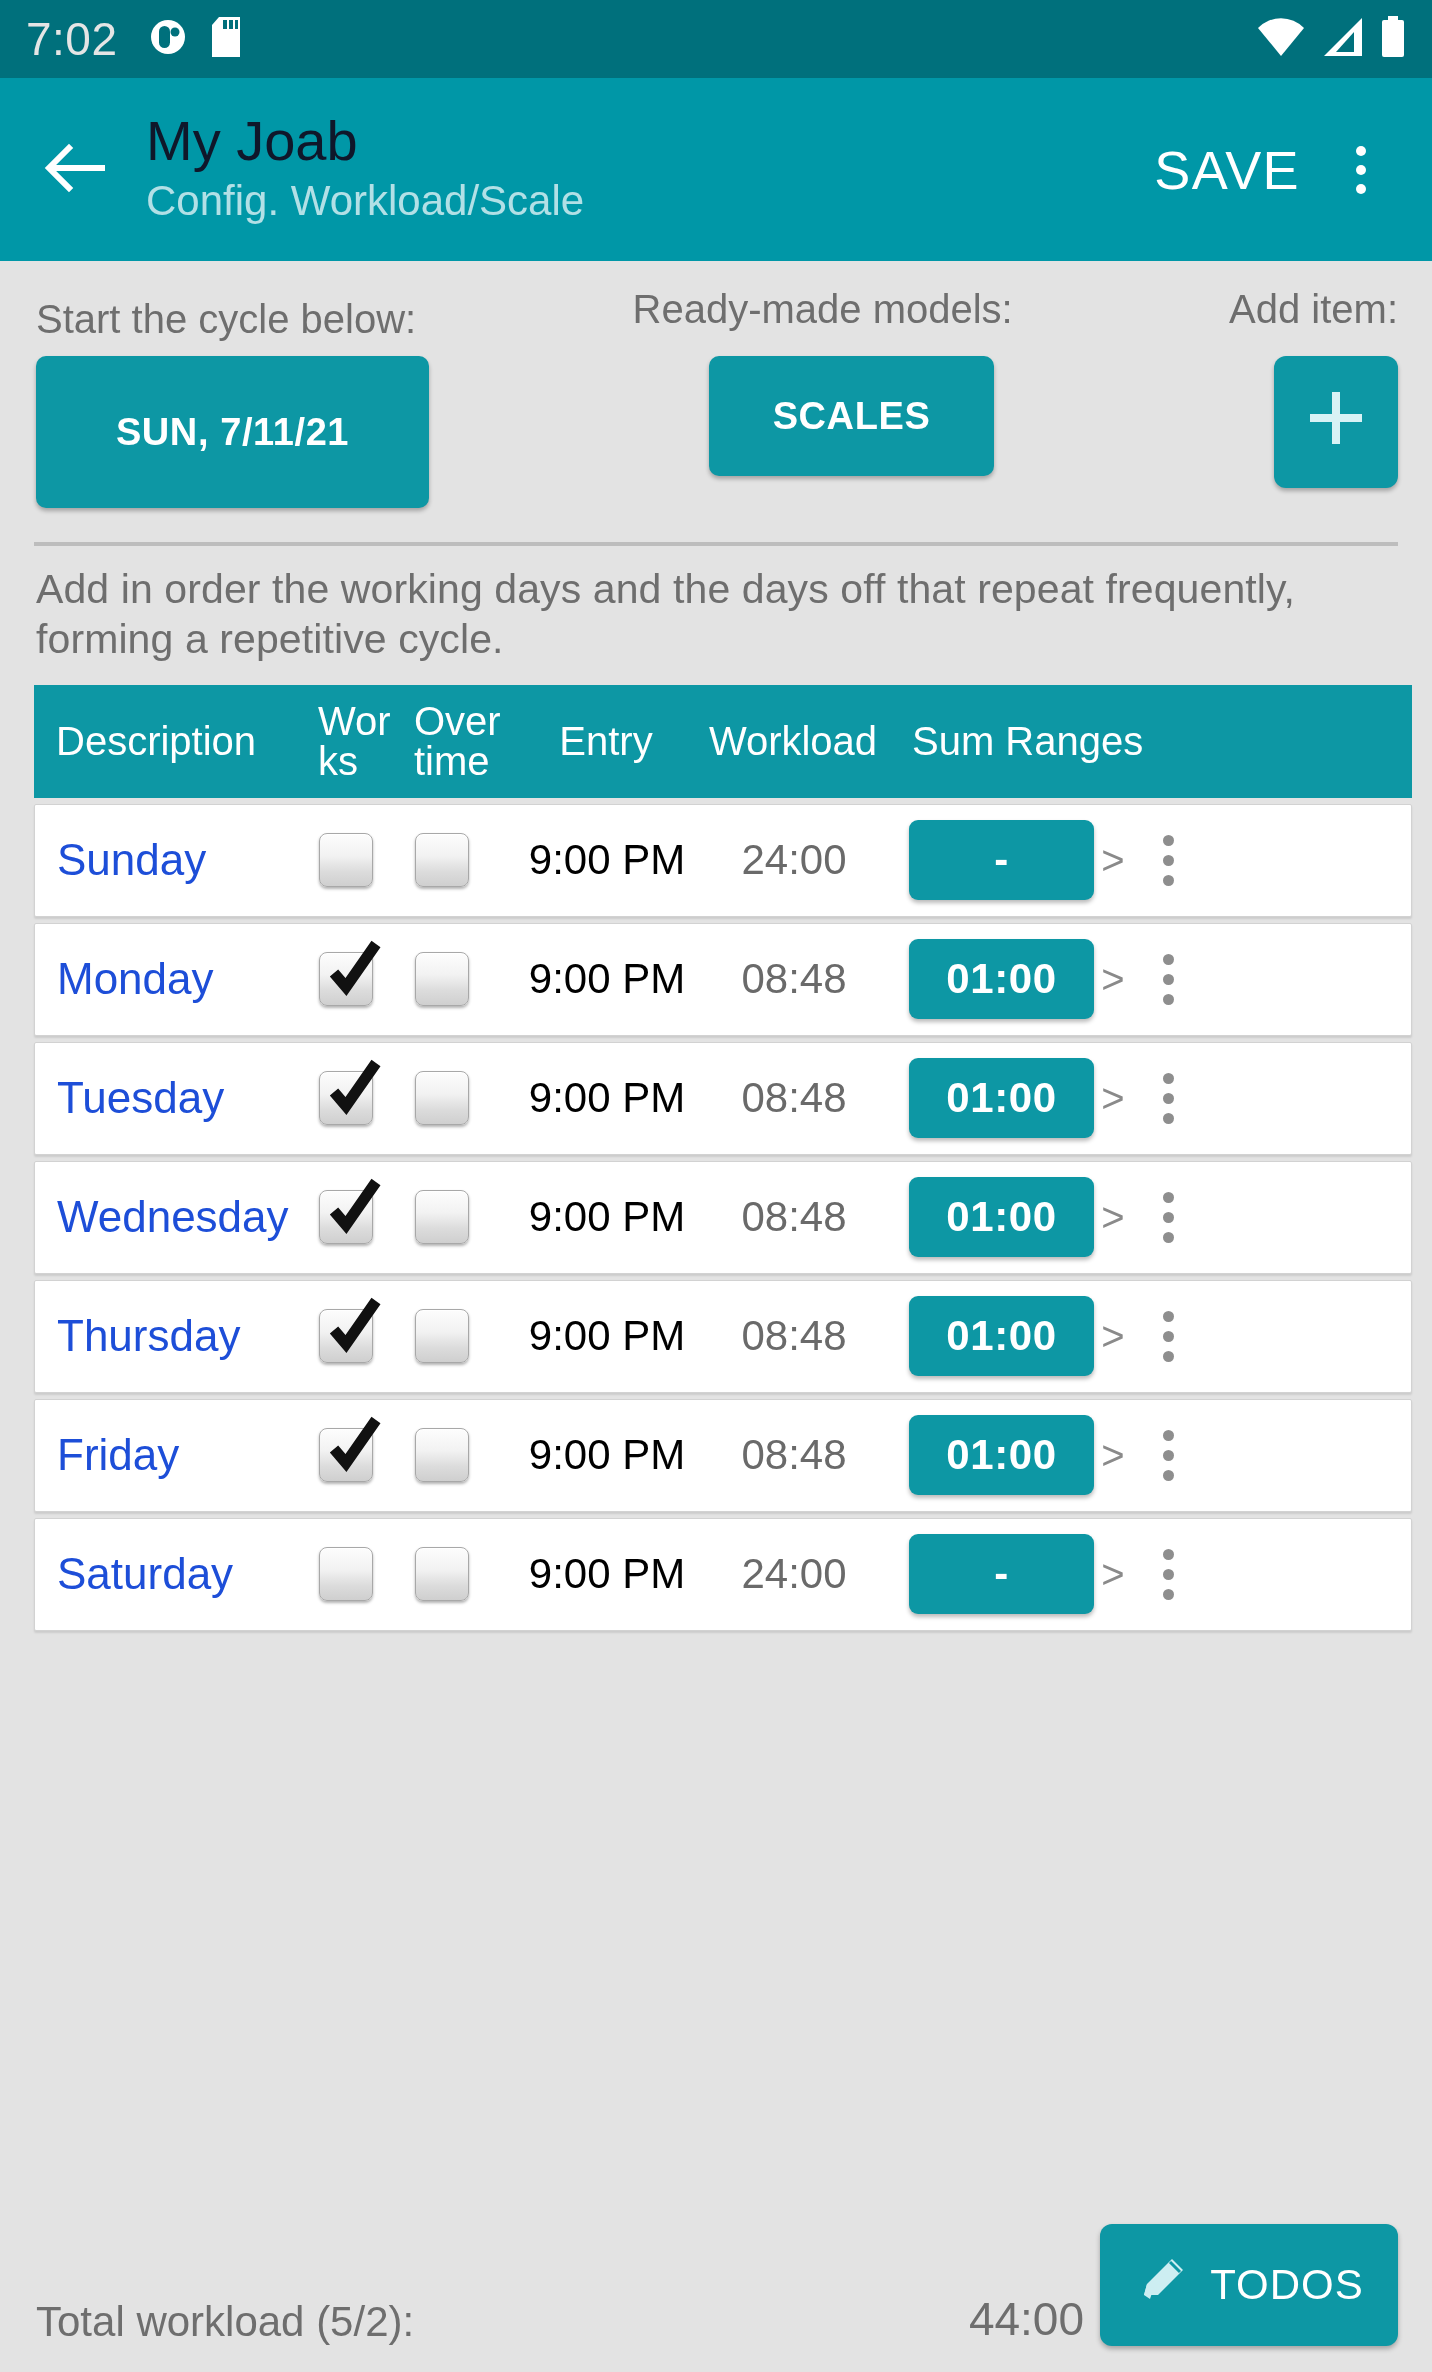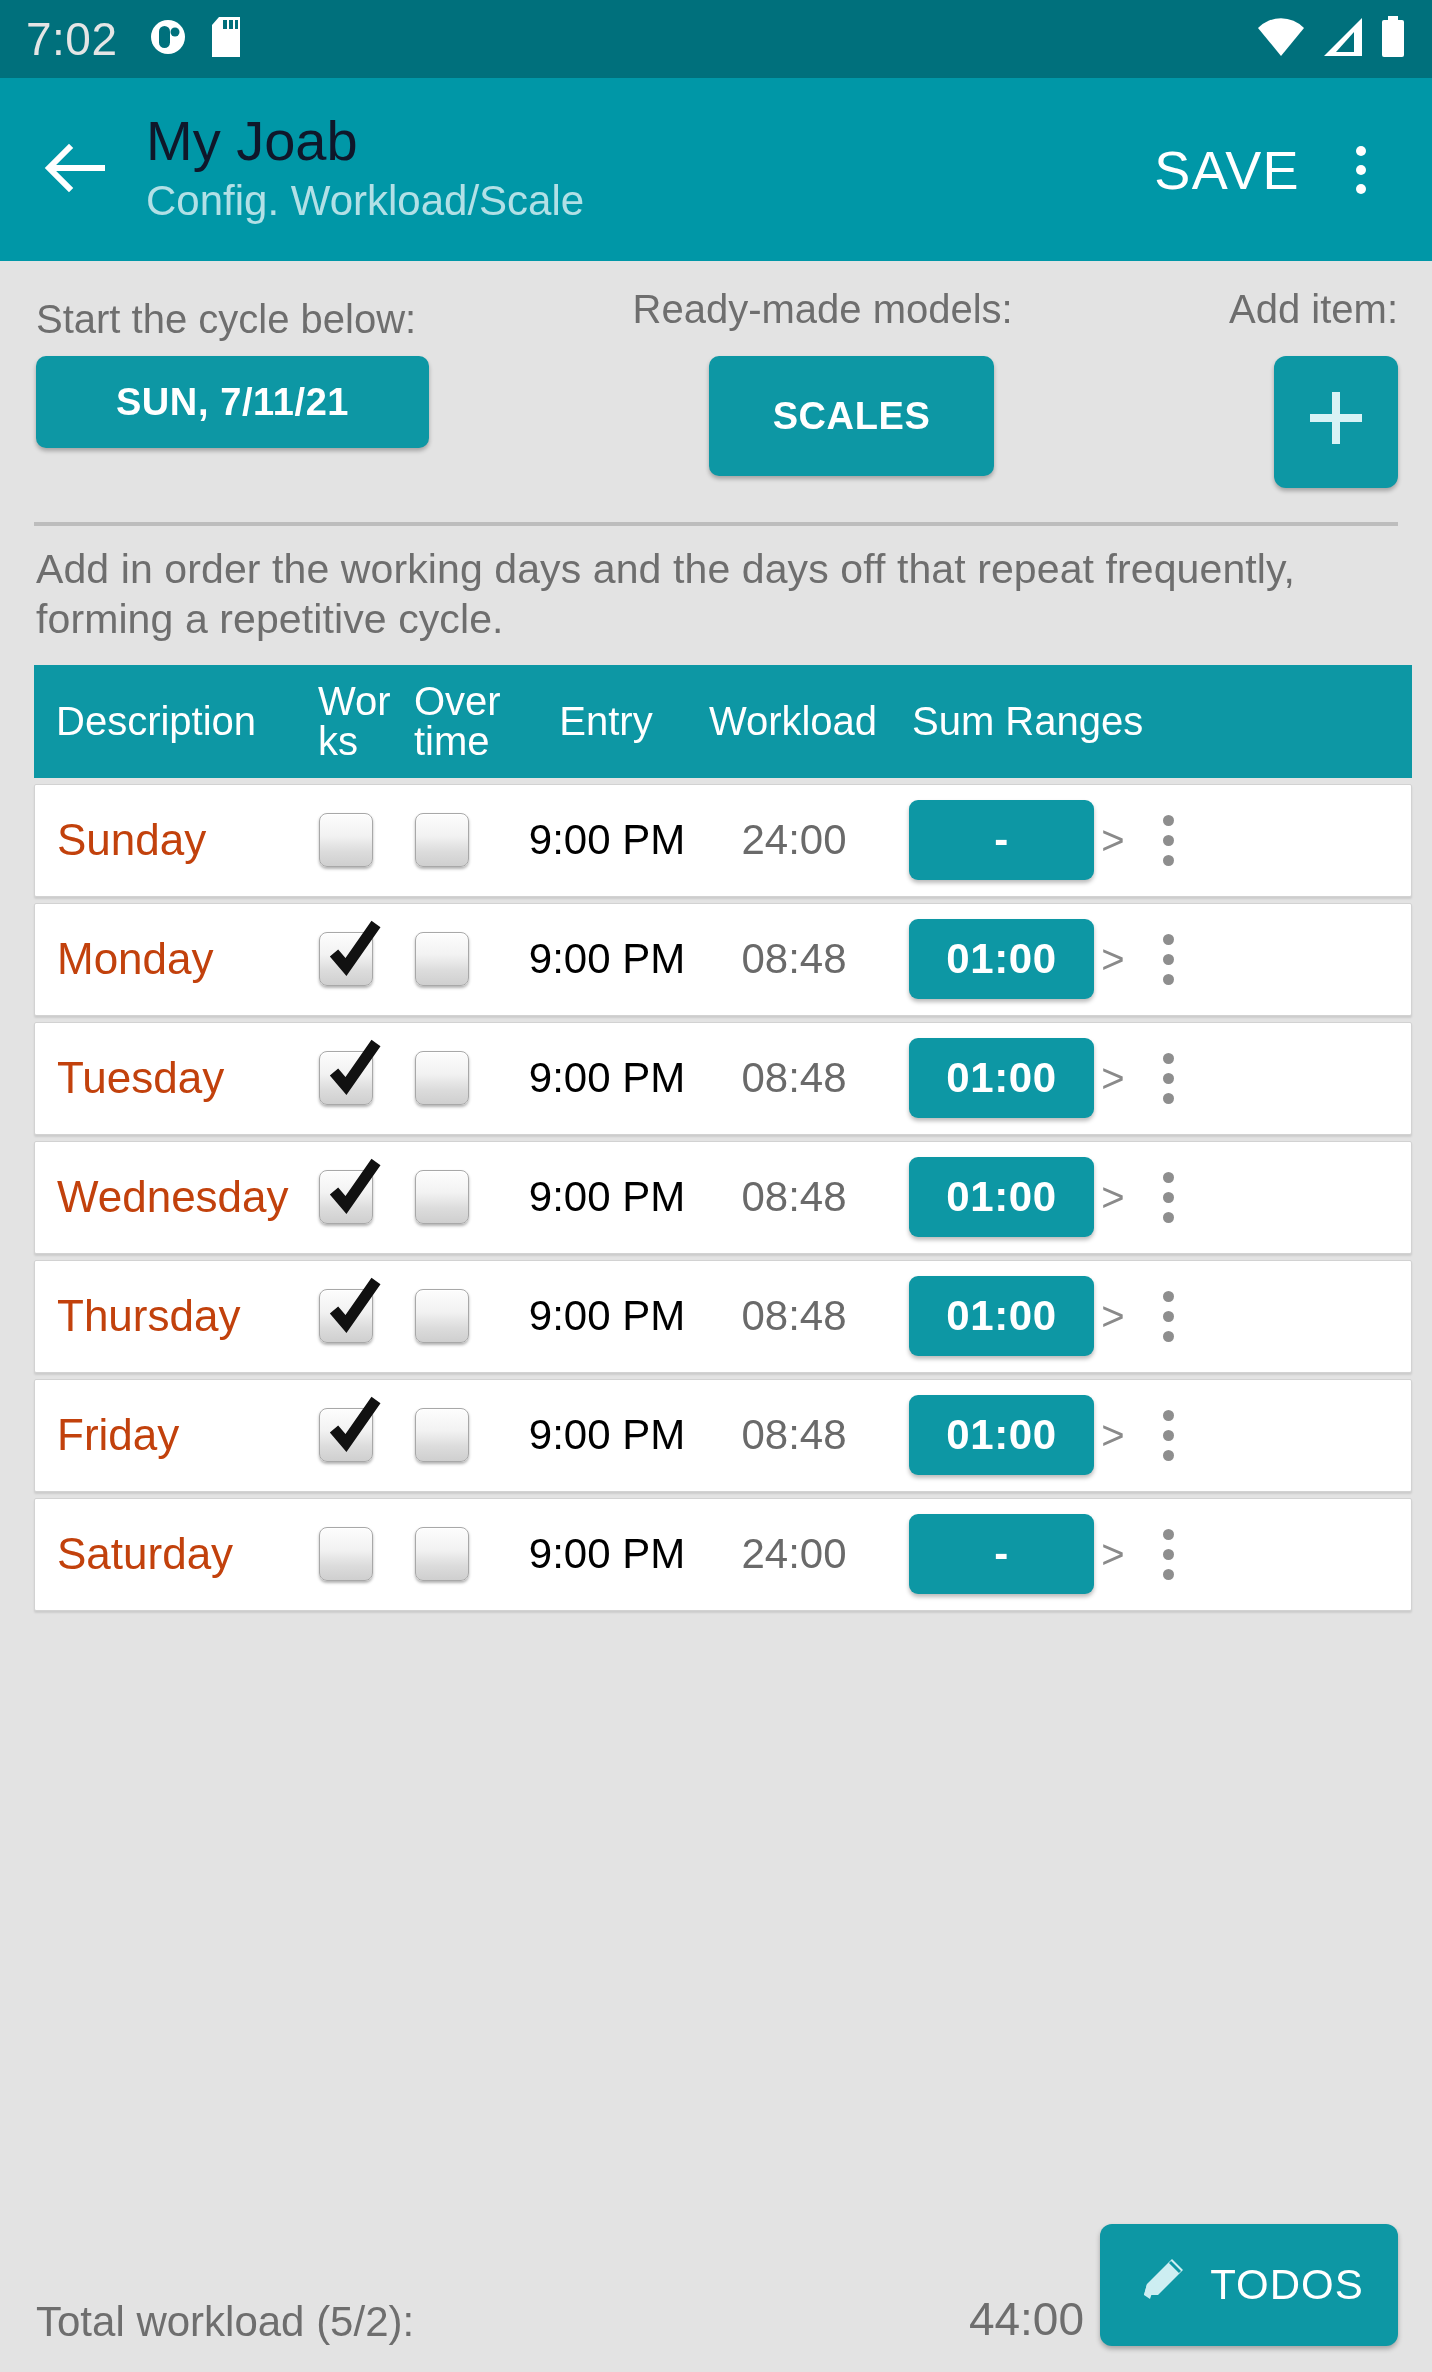--- a/index.html
+++ b/index.html
@@ -45,21 +45,21 @@
   .lab-gap-b { flex:1 1 auto; }
   .lab-3 { flex:0 0 auto; }
 
   .ctrl-buttons { display:flex; align-items:flex-start; padding:14px 34px 0 36px; }
   .btn-teal {
     background:#0d97a4; color:#ffffff; border-radius:10px;
     font-size:38px; font-weight:700; letter-spacing:0.6px;
     display:flex; align-items:center; justify-content:center;
     box-shadow:0 3px 4px rgba(0,0,0,0.28);
   }
-  .btn-date { width:393px; height:92px; }
+  .btn-date { width:393px; height:152px; }
   .btn-scales { width:285px; height:120px; }
   .btn-add { width:124px; height:132px; border-radius:12px; }
   .gap-a { flex:1 1 auto; }
   .gap-b { flex:1 1 auto; }
 
   .divider { height:4px; background:#bdbdbd; margin:34px 34px 0 34px; }
 
   
   .hint {
     font-size:41px; color:#6e6e6e; line-height:1.23;
@@ -80,21 +80,21 @@
   .th-work  { flex:0 0 206px; text-align:center; }
   .th-sum   { flex:1 1 auto; text-align:left; padding-left:16px; }
 
   .rows { display:flex; flex-direction:column; }
   .row {
     background:#ffffff; height:113px; margin-top:6px;
     display:flex; align-items:center; padding:0 0 0 12px;
     border:1px solid #d2d2d2; border-radius:2px;
     box-shadow:0 2px 2px rgba(0,0,0,0.10);
   }
-  .c-desc { flex:0 0 272px; font-size:44px; color:#c2410c; padding-left:10px; white-space:nowrap; }
+  .c-desc { flex:0 0 272px; font-size:44px; color:#1d4ed8; padding-left:10px; white-space:nowrap; }
   .c-works, .c-over { flex:0 0 96px; display:flex; align-items:center; justify-content:flex-start; }
   .c-over { flex:0 0 108px; }
   .c-entry { flex:0 0 168px; font-size:42px; color:#000000; text-align:center; white-space:nowrap; }
   .c-load  { flex:0 0 206px; font-size:42px; color:#6a6a6a; text-align:center; white-space:nowrap; }
   .c-sum   { flex:1 1 auto; display:flex; align-items:center; padding-left:12px; }
 
   
   .cbox {
     width:54px; height:54px; border-radius:8px; position:relative;
     background:linear-gradient(180deg,#fdfdfd 0%,#f2f2f2 42%,#dcdcdc 72%,#cfcfcf 100%);

